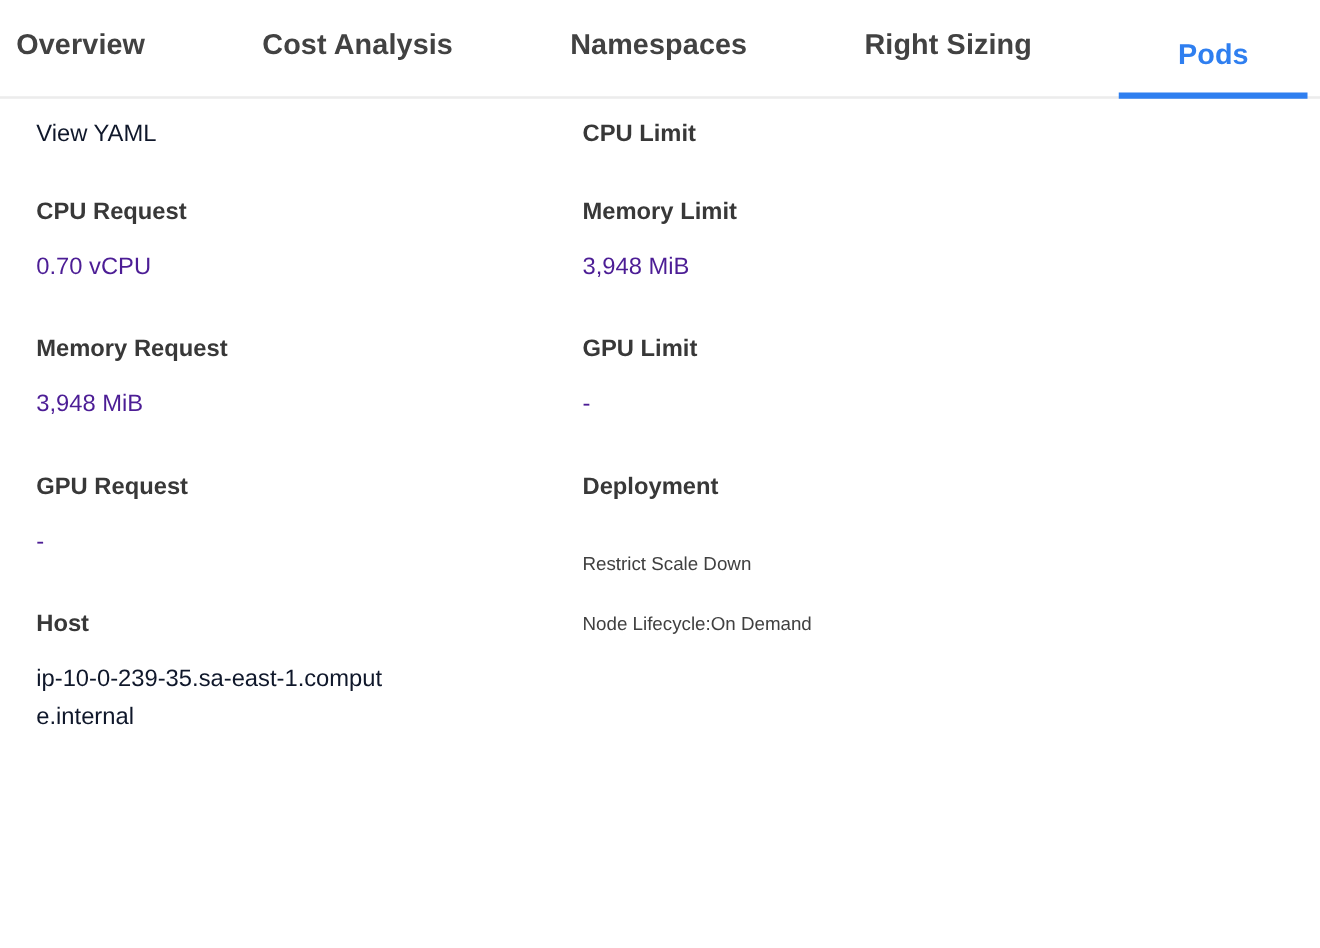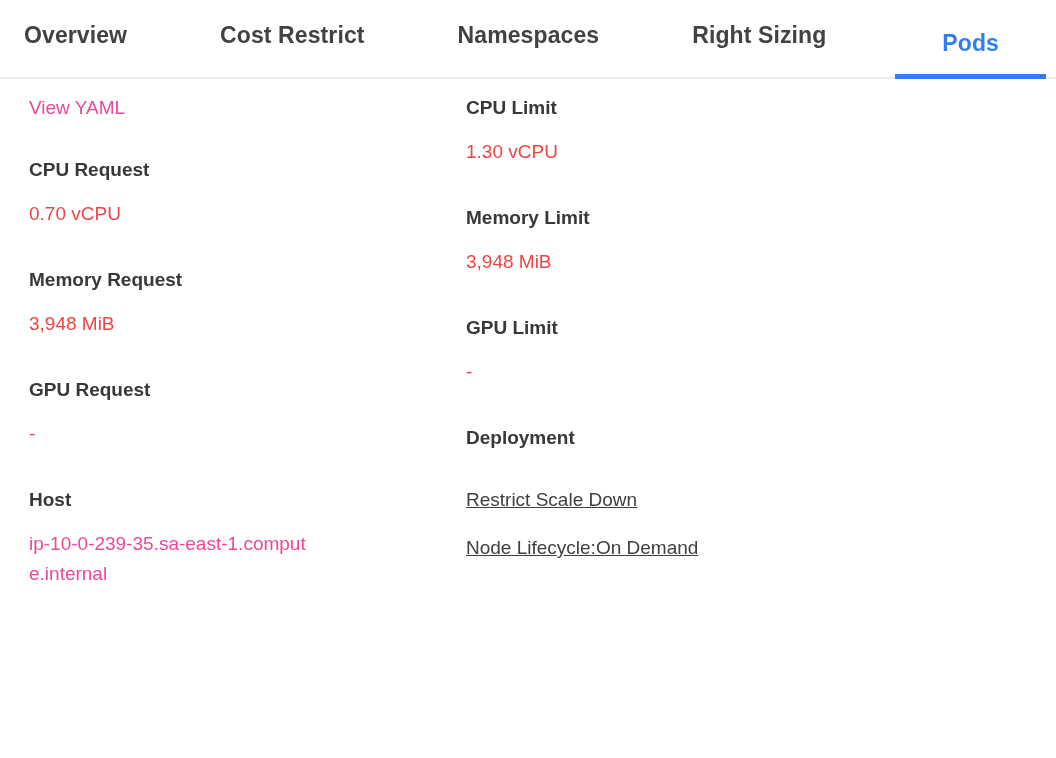--- a/index.html
+++ b/index.html
@@ -25,21 +25,21 @@
     align-items: center;
     justify-content: center;
     padding: 0 24px 6px 24px;
     font-size: 23px;
     font-weight: 600;
     color: #424242;
     letter-spacing: 0.1px;
     cursor: pointer;
     white-space: nowrap;
   }
-  .tab:first-child { padding-left: 24px; }
+  .tab:first-child { padding-left: 13px; }
   .tab.active { color: #2f7ff0; padding: 16px 47px 6px 47px; }
   .tab.active::after {
     content: "";
     position: absolute;
     left: 0; right: 0; bottom: -2px;
     height: 5px;
     background: #2f7ff0;
   }
 
   
@@ -53,53 +53,52 @@
   .field { margin-bottom: 40px; }
   .field-label {
     font-size: 19px;
     font-weight: 700;
     color: #383838;
     line-height: 22px;
     margin-bottom: 18px;
   }
   .field-value {
     font-size: 19px;
-    color: #ef4444;
+    color: #4c1d95;
     line-height: 30px;
   }
   .link {
-    color: #ec4899;
+    color: #0f172a;
     text-decoration: none;
     cursor: pointer;
   }
   .break { display: block; word-break: break-all; }
   .top-row {
     font-size: 19px;
     line-height: 22px;
     margin-bottom: 40px;
     display: block;
   }
   .timestamp { color: #383838; }
 
   .constraints .field-label { margin-bottom: 10px; }
   .constraint-line {
-    font-size: 19px;
+    font-size: 15px;
     color: #404040;
     line-height: 22px;
     margin-top: 26px;
     white-space: nowrap;
-    text-decoration: underline;
   }
 </style>
 </head>
 <body>
 
 <div class="tabbar">
   <div class="tab">Overview</div>
-  <div class="tab">Cost Restrict</div>
+  <div class="tab">Cost Analysis</div>
   <div class="tab">Namespaces</div>
   <div class="tab">Right Sizing</div>
   <div class="tab active">Pods</div>
 </div>
 
 <div class="content">
 
   <div class="col-left">
 
     <a class="link top-row">View YAML</a>
@@ -124,21 +123,20 @@
       <a class="field-value link break">ip-10-0-239-35.sa-east-1.compute.internal</a>
     </div>
 
   </div>
 
   <div class="col-right">
 
 
     <div class="field">
       <div class="field-label">CPU Limit</div>
-      <div class="field-value">1.30 vCPU</div>
     </div>
 
     <div class="field">
       <div class="field-label">Memory Limit</div>
       <div class="field-value">3,948 MiB</div>
     </div>
 
     <div class="field">
       <div class="field-label">GPU Limit</div>
       <div class="field-value">-</div>

